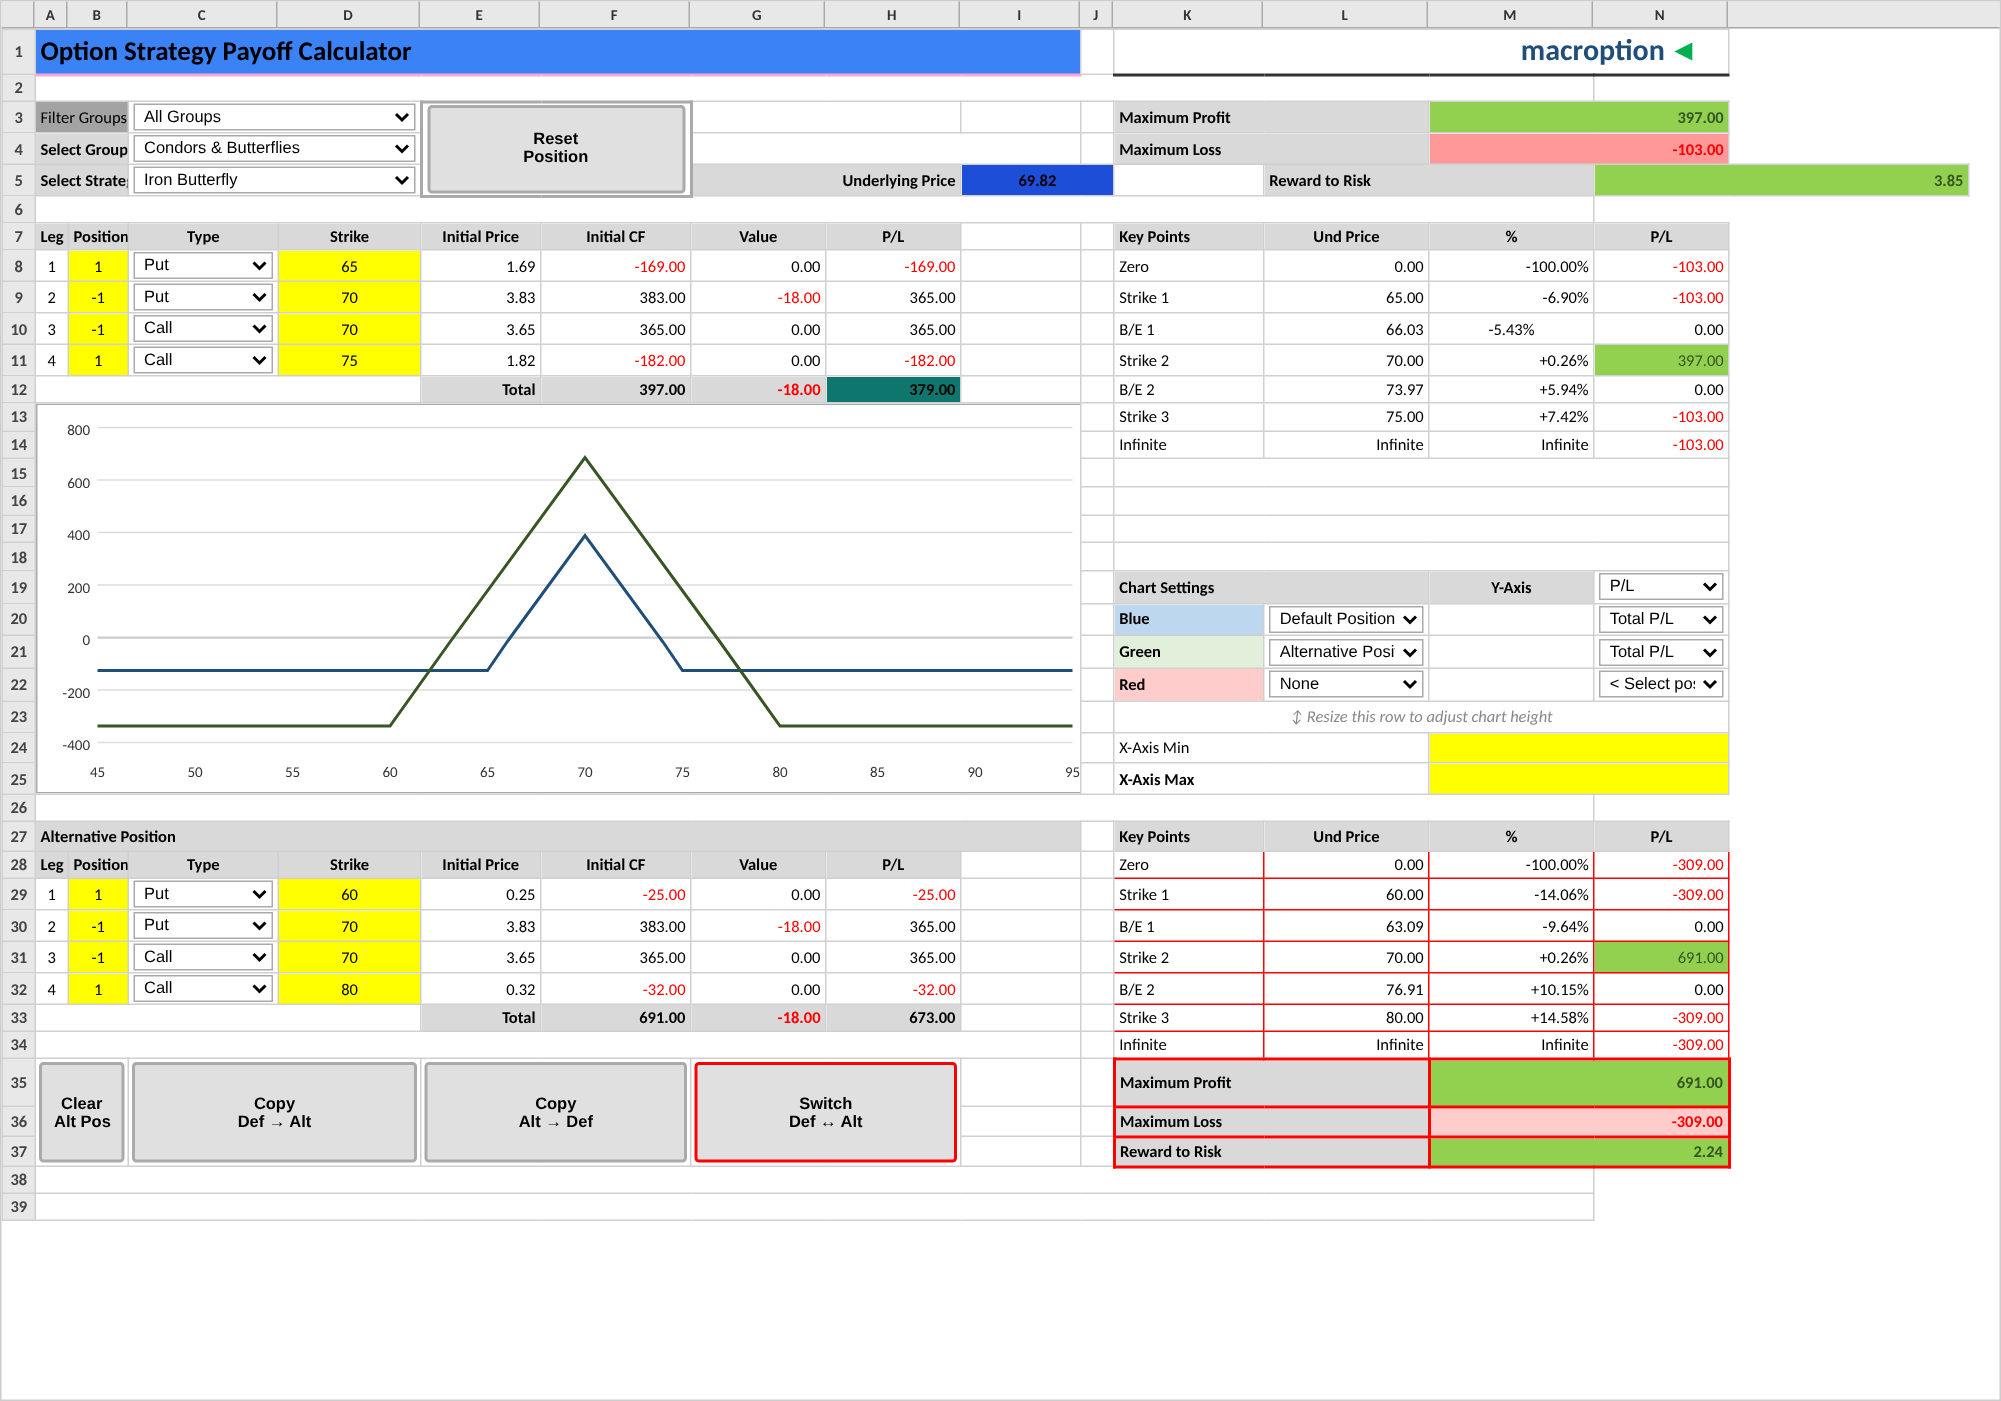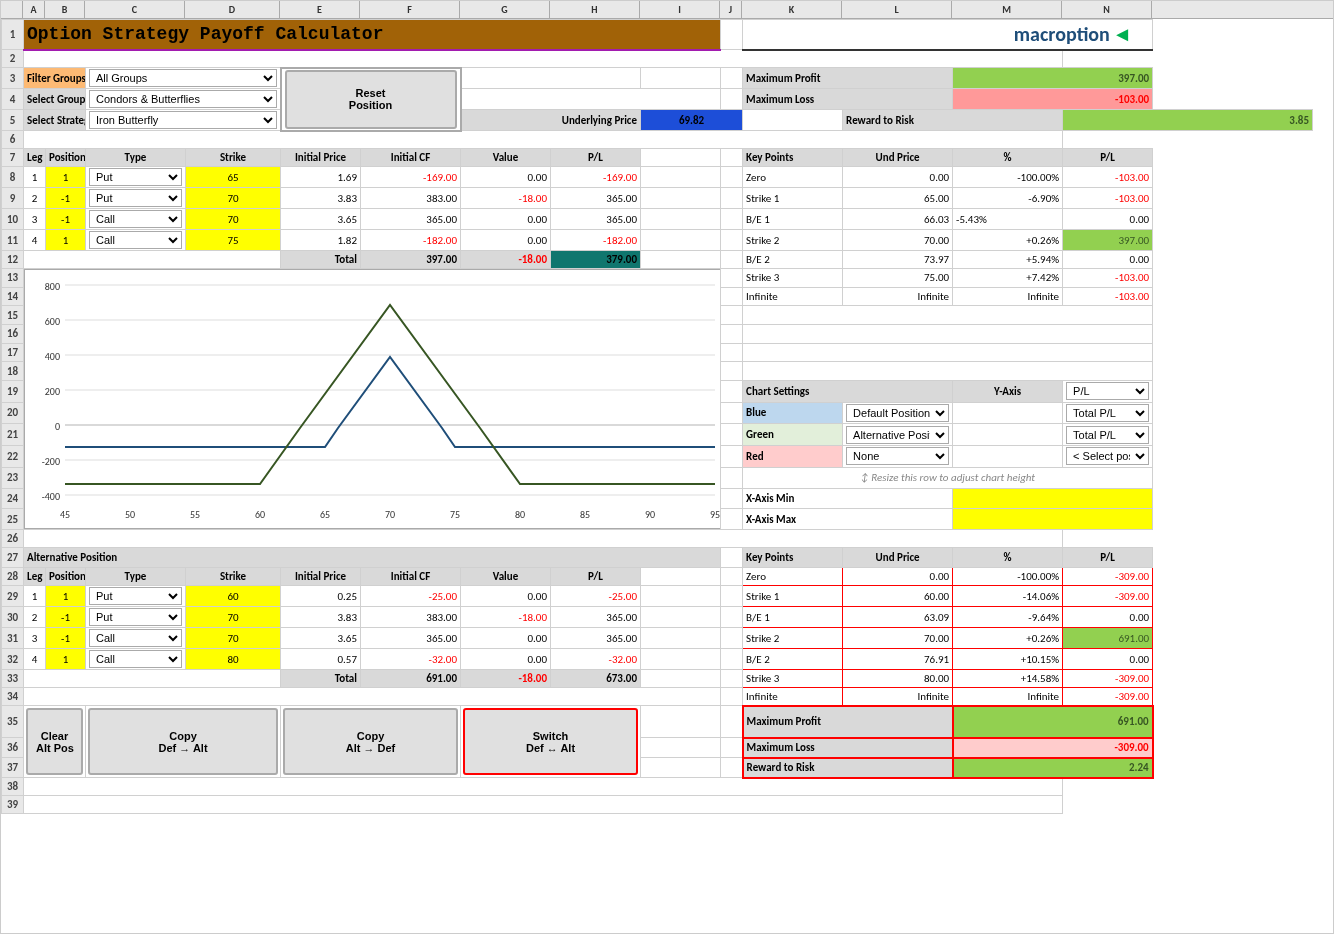--- a/index.html
+++ b/index.html
@@ -102,38 +102,38 @@
           <col style="width:22px">
           <col style="width:100px">
           <col style="width:110px">
           <col style="width:110px">
           <col style="width:90px">
         </colgroup>
 
         <tbody>
             <tr style="height:30px">
           <td class="row-num-cell">1</td>
-          <td colspan="9" style="background:#a16207; border-bottom:2px solid #a21caf;font-family:Liberation Mono, monospace;">
+          <td colspan="9" style="background:#3b82f6; border-bottom:2px solid #f9a8d4;">
             <span class="font-large">Option Strategy Payoff Calculator</span>
           </td>
           <td style="background:#fff;"></td>
           <td colspan="4" style="background:#fff; text-align:right; padding-right:20px; border-bottom:2px solid #333;">
             <span style="font-size:20px; font-weight:bold; color:#1F4E79;">macroption</span>
             <span style="font-size:20px; color:#00B050; font-weight:bold;">◄</span>
           </td>
         </tr>
 
         <tr style="height:18px">
           <td class="row-num-cell">2</td>
           <td colspan="13"></td>
         </tr>
 
         <tr style="height:20px">
           <td class="row-num-cell">3</td>
-          <td colspan="2" style="background:#fdba74; font-weight:bold;">Filter Groups</td>
+          <td colspan="2" style="background:#a3a3a3; font-weight:normal;">Filter Groups</td>
           <td colspan="2" style="background:#fff;">
             <select class="select-cell">
               <option>All Groups</option>
             </select>
           </td>
           <td rowspan="3" colspan="2" style="background:#fff; border:2px solid #aaa; text-align:center; font-weight:bold; vertical-align:middle;">
             <button class="btn">Reset<br>Position</button>
           </td>
           <td colspan="2"></td>
           <td></td>
@@ -245,21 +245,21 @@
           </td>
           <td style="background:#FFFF00; text-align:center;">70</td>
           <td style="text-align:right;">3.65</td>
           <td style="text-align:right;">365.00</td>
           <td style="text-align:right;">0.00</td>
           <td style="text-align:right;">365.00</td>
           <td></td>
           <td></td>
           <td>B/E 1</td>
           <td style="text-align:right;">66.03</td>
-          <td style="text-align:left;">-5.43%</td>
+          <td style="text-align:center;">-5.43%</td>
           <td style="text-align:right;">0.00</td>
         </tr>
 
         <tr style="height:18px">
           <td class="row-num-cell">11</td>
           <td style="text-align:center;">4</td>
           <td style="background:#FFFF00; text-align:center;">1</td>
           <td style="background:#fff;">
             <select class="select-cell"><option>Call</option></select>
           </td>
@@ -423,21 +423,21 @@
 
         <tr style="height:20px">
           <td class="row-num-cell">23</td>
           <td></td>
           <td colspan="4" style="color:#888; font-style:italic; text-align:center;">↕ Resize this row to adjust chart height</td>
         </tr>
 
         <tr style="height:20px">
           <td class="row-num-cell">24</td>
           <td></td>
-          <td colspan="2" style="font-weight:bold;">X-Axis Min</td>
+          <td colspan="2" style="font-weight:normal;">X-Axis Min</td>
           <td colspan="2" style="background:#FFFF00;"></td>
         </tr>
 
         <tr style="height:20px">
           <td class="row-num-cell">25</td>
           <td></td>
           <td colspan="2" style="font-weight:bold;">X-Axis Max</td>
           <td colspan="2" style="background:#FFFF00;"></td>
         </tr>
 
@@ -537,21 +537,21 @@
         </tr>
 
         <tr style="height:18px">
           <td class="row-num-cell">32</td>
           <td style="text-align:center;">4</td>
           <td style="background:#FFFF00; text-align:center;">1</td>
           <td style="background:#fff;">
             <select class="select-cell"><option>Call</option></select>
           </td>
           <td style="background:#FFFF00; text-align:center;">80</td>
-          <td style="text-align:right;">0.57</td>
+          <td style="text-align:right;">0.32</td>
           <td style="text-align:right; color:#FF0000;">-32.00</td>
           <td style="text-align:right;">0.00</td>
           <td style="text-align:right; color:#FF0000;">-32.00</td>
           <td></td>
           <td></td>
           <td style="border:1.5px solid #FF0000;">B/E 2</td>
           <td style="text-align:right; border:1.5px solid #FF0000;">76.91</td>
           <td style="text-align:right; border:1.5px solid #FF0000;">+10.15%</td>
           <td style="text-align:right; border:1.5px solid #FF0000;">0.00</td>
         </tr>

